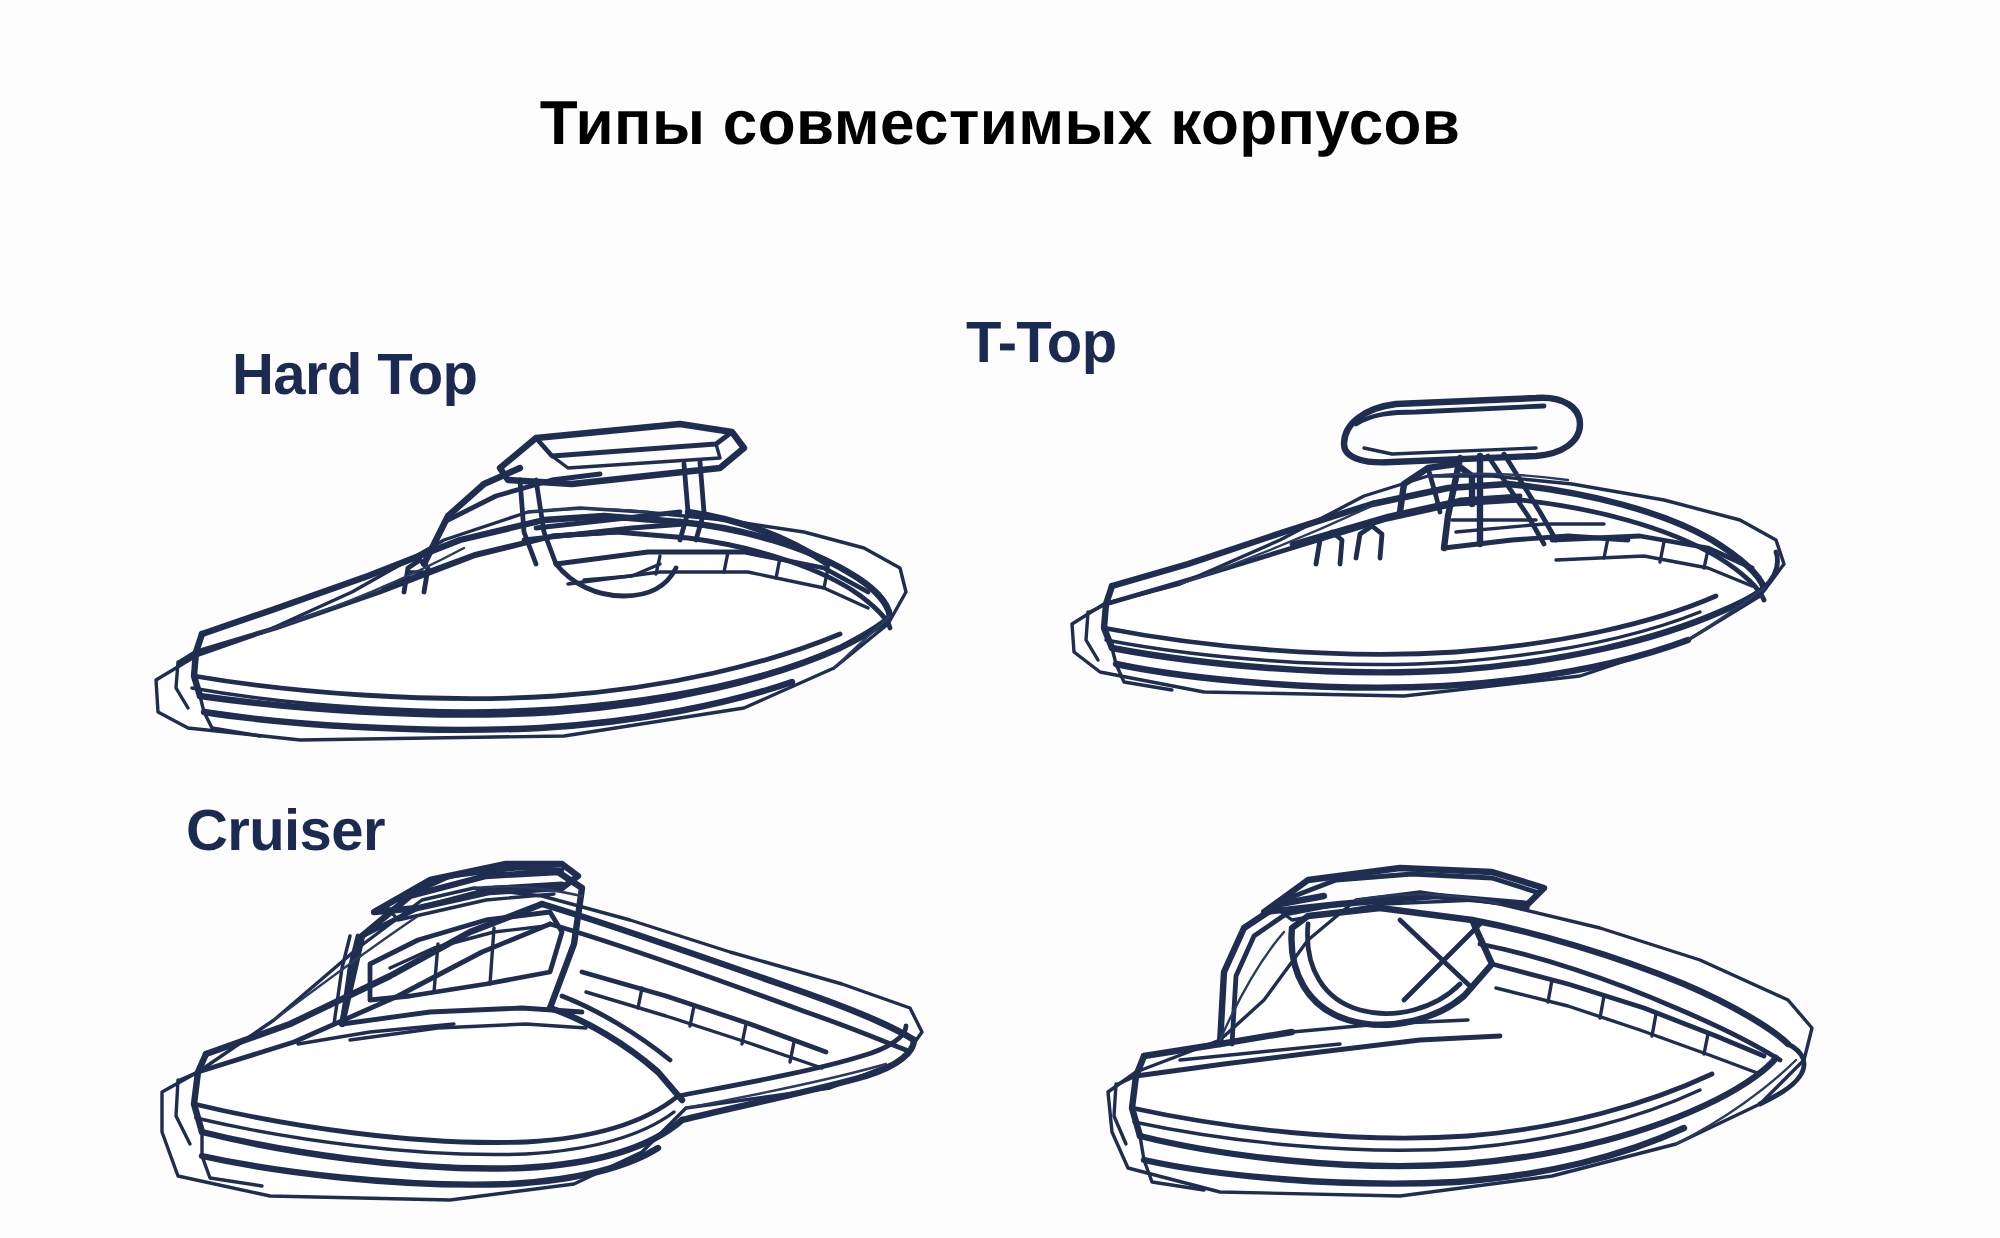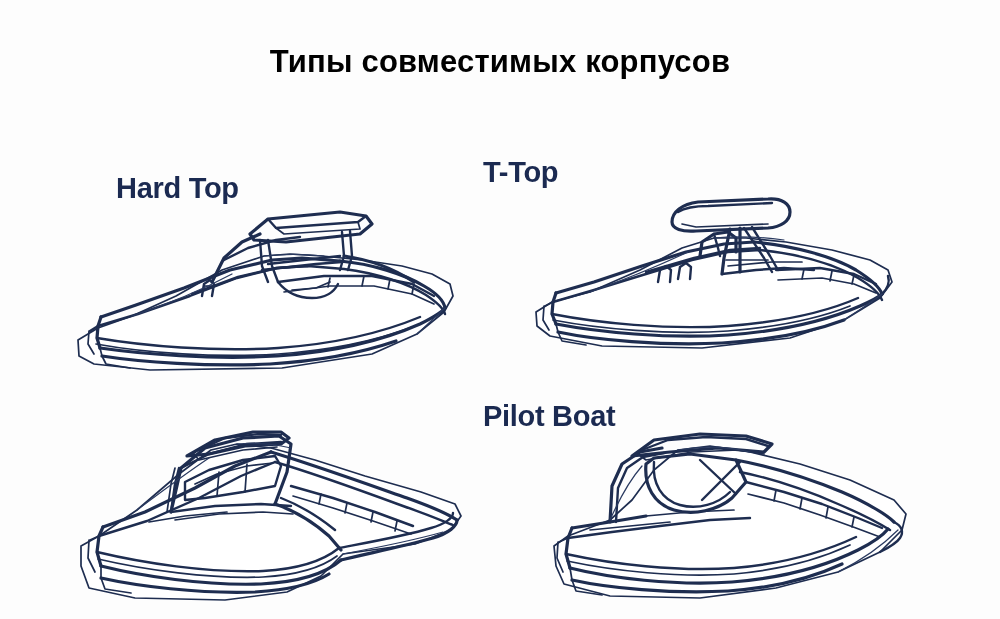--- a/index.html
+++ b/index.html
@@ -198,20 +198,21 @@
       <path class="ln ln-med" d="M126,86 L128,74 L134,70 L139,74 L138,86"></path>
       <path class="ln ln-med" d="M146,83 L148,71 L154,67 L159,71 L158,83"></path>
 
       <path class="ln ln-hair" d="M58,96 C92,84 126,70 156,56"></path>
       <path class="ln ln-hair" d="M182,42 C204,40 230,41 252,44"></path>
       <path class="ln ln-hair" d="M312,124 C328,114 342,104 350,98"></path>
     </svg>
   </div>
 
   <div class="panel" id="panel-cruiser">
+    <div class="panel-label" id="label-cruiser">Cruiser</div>
 
     <svg class="boat-svg" id="svg-cruiser" viewBox="0 0 400 180">
 
       <path class="ln ln-thin fillwhite" d="M24,110 L6,120 L6,140 L14,162 L60,172 L150,174 L212,166 L246,150 L268,128 L340,118 L376,104 L386,90 L380,78 L346,66 L290,50 L240,34 L196,22 L162,18 L136,24 L104,48 L62,84 Z"></path>
 
       <path class="ln ln-thick" d="M28,101 L70,86 L120,62 L160,40 L196,26"></path>
 
       <path class="ln ln-med" d="M24,110 L72,95 L124,72 L166,50 L200,36"></path>
 
       <path class="ln ln-thick" d="M28,101 L24,110 L22,126 L26,140"></path>
@@ -262,21 +263,20 @@
 
       <path class="ln ln-thin" d="M74,96 L110,90 L152,86"></path>
 
       <path class="ln ln-hair" d="M62,84 C86,66 110,48 134,32"></path>
       <path class="ln ln-hair" d="M268,128 C300,122 340,114 368,106"></path>
       <path class="ln ln-hair" d="M162,18 C180,16 198,18 216,22"></path>
     </svg>
   </div>
 
   <div class="panel" id="panel-pilot-boat">
-    <div class="panel-label" id="label-pilot-boat">Pilot Boat</div>
 
     <svg class="boat-svg" id="svg-pilot-boat" viewBox="0 0 375 175">
 
       <path class="ln ln-thin fillwhite" d="M18,106 L4,116 L6,136 L14,154 L60,166 L150,168 L226,158 L288,142 L330,122 L352,100 L356,84 L344,70 L300,50 L250,34 L200,22 L160,16 L128,20 L104,40 L82,70 L60,90 Z"></path>
 
       <path class="ln ln-thick" d="M60,92 L62,56 L72,34 L90,22 L112,18"></path>
       <path class="ln ln-med" d="M66,92 L68,58 L77,38 L93,27 L114,23"></path>
 
       <path class="ln ln-thick" d="M82,26 L104,10 L150,4 L196,6 L222,14 L214,22 L168,18 L120,22 Z"></path>
       <path class="ln ln-med" d="M92,20 L118,10 L156,7 L196,9 L218,16"></path>

